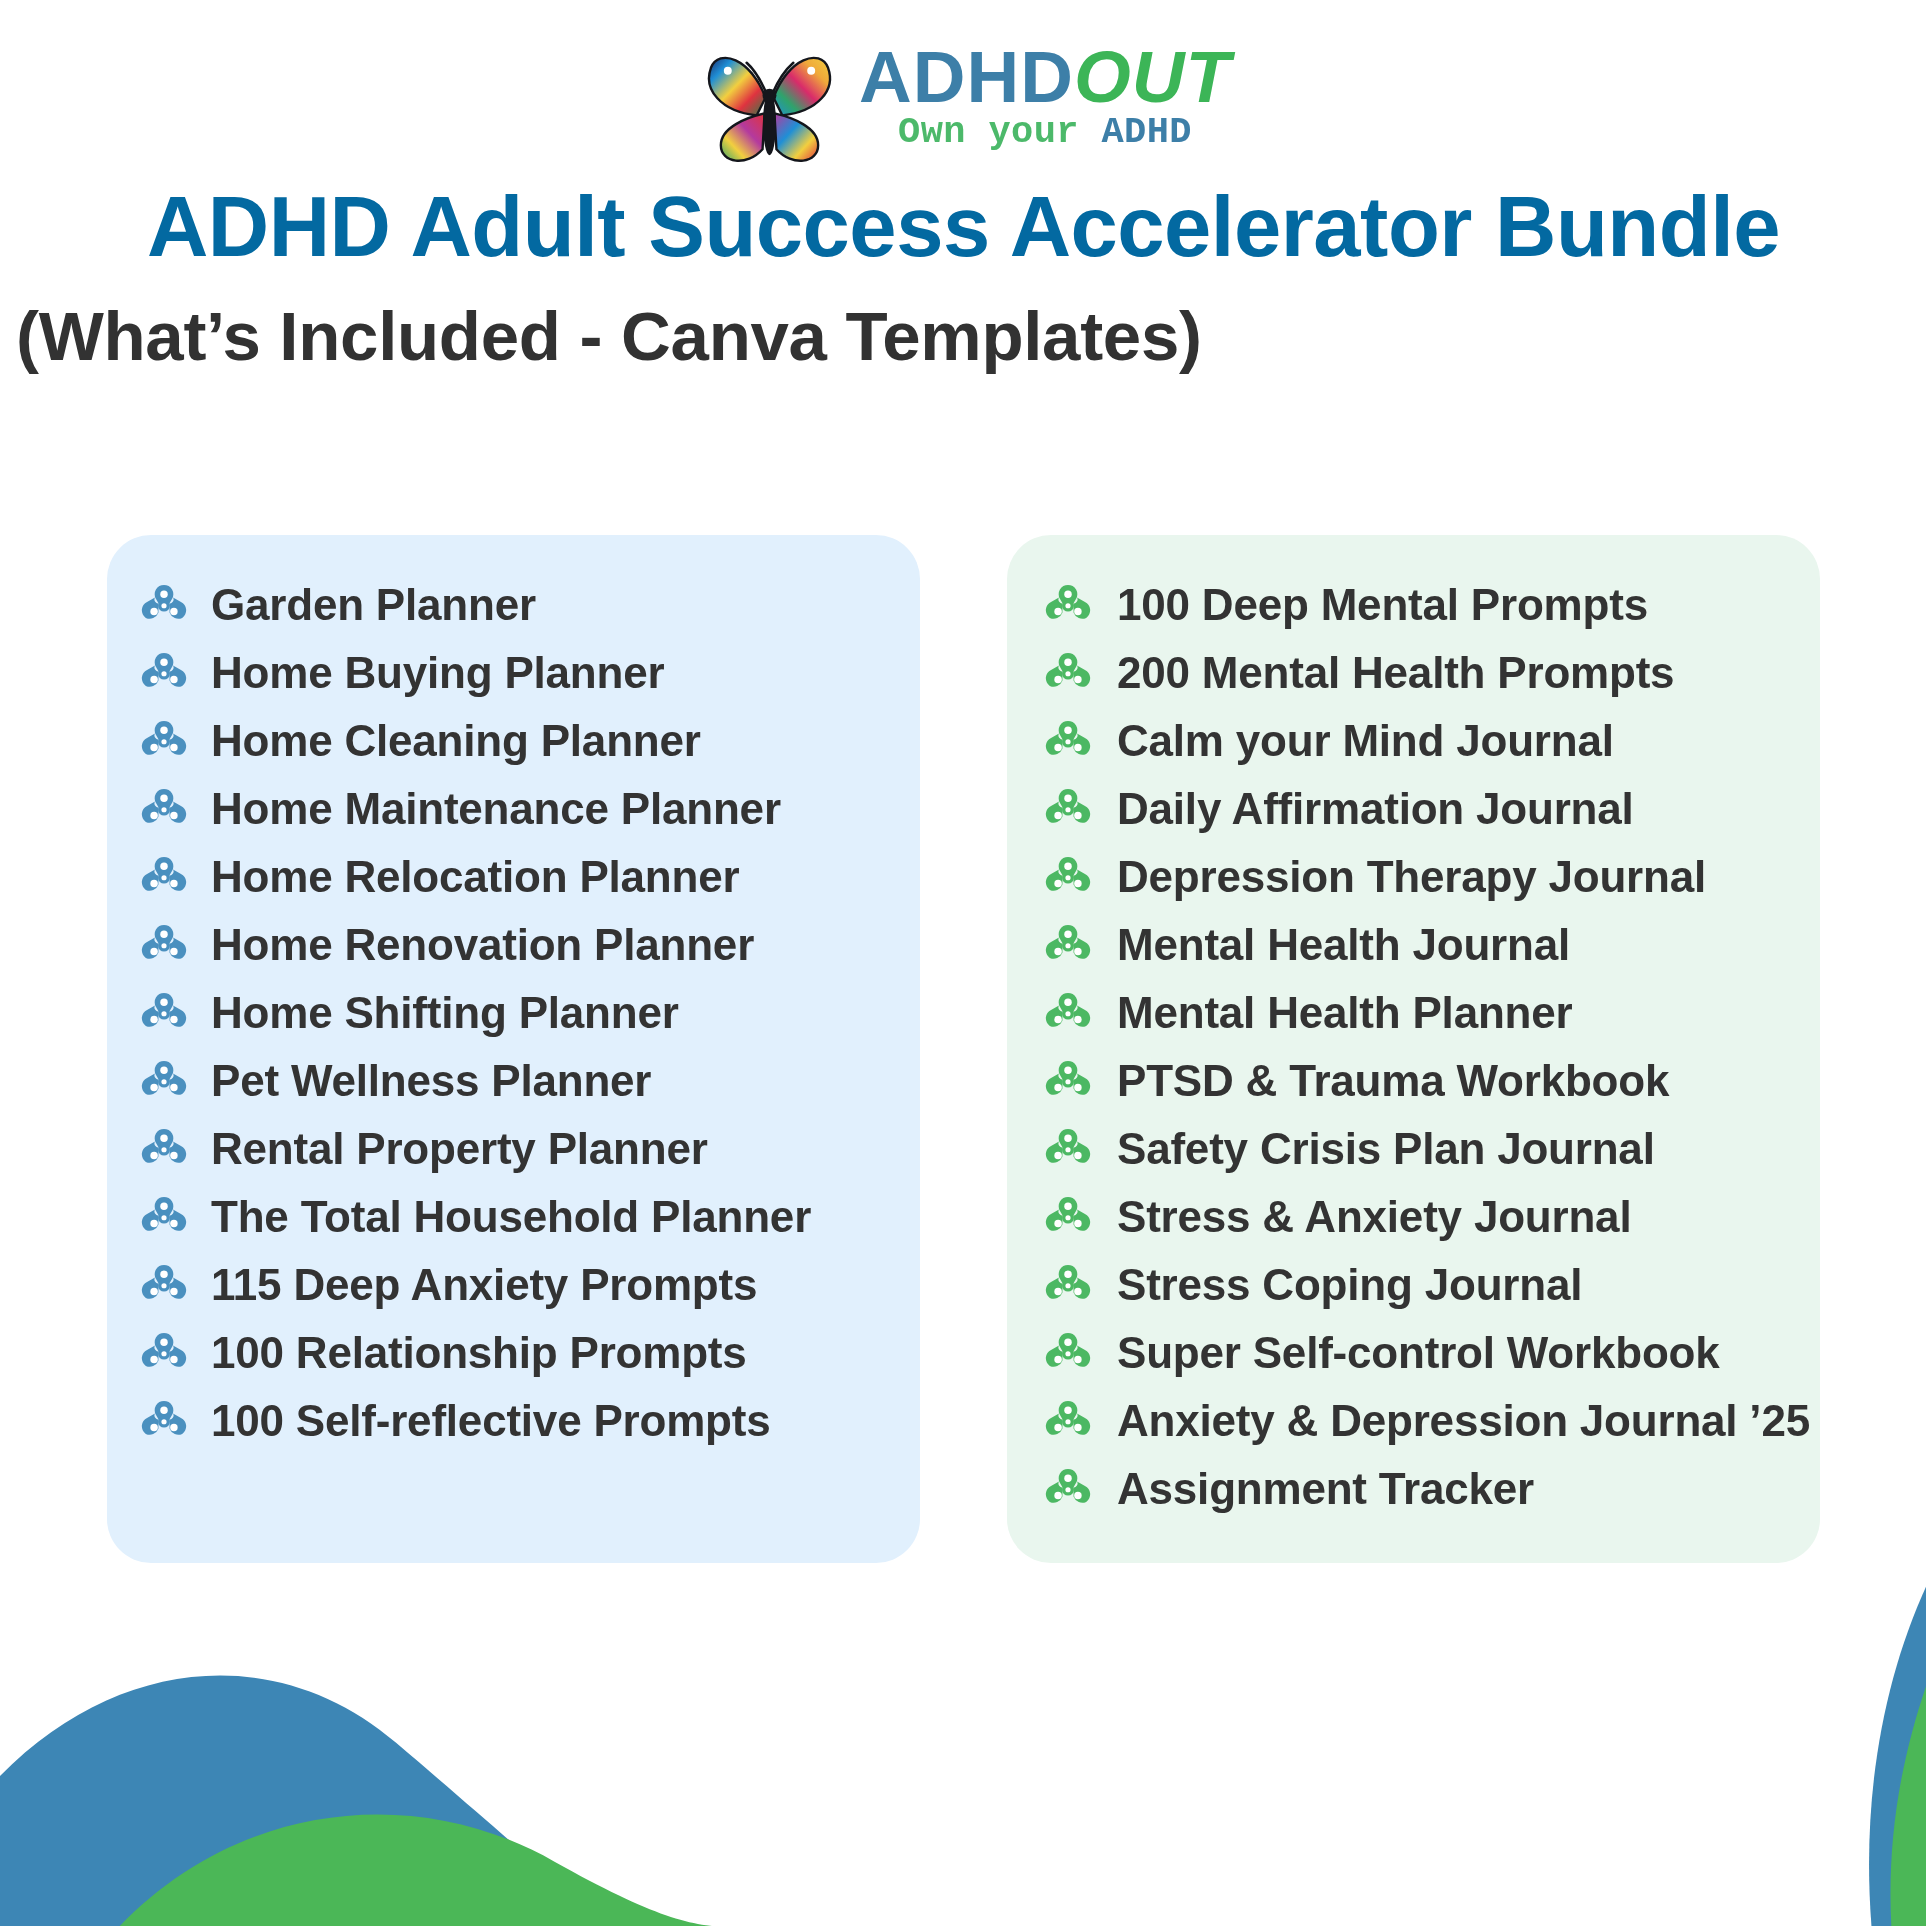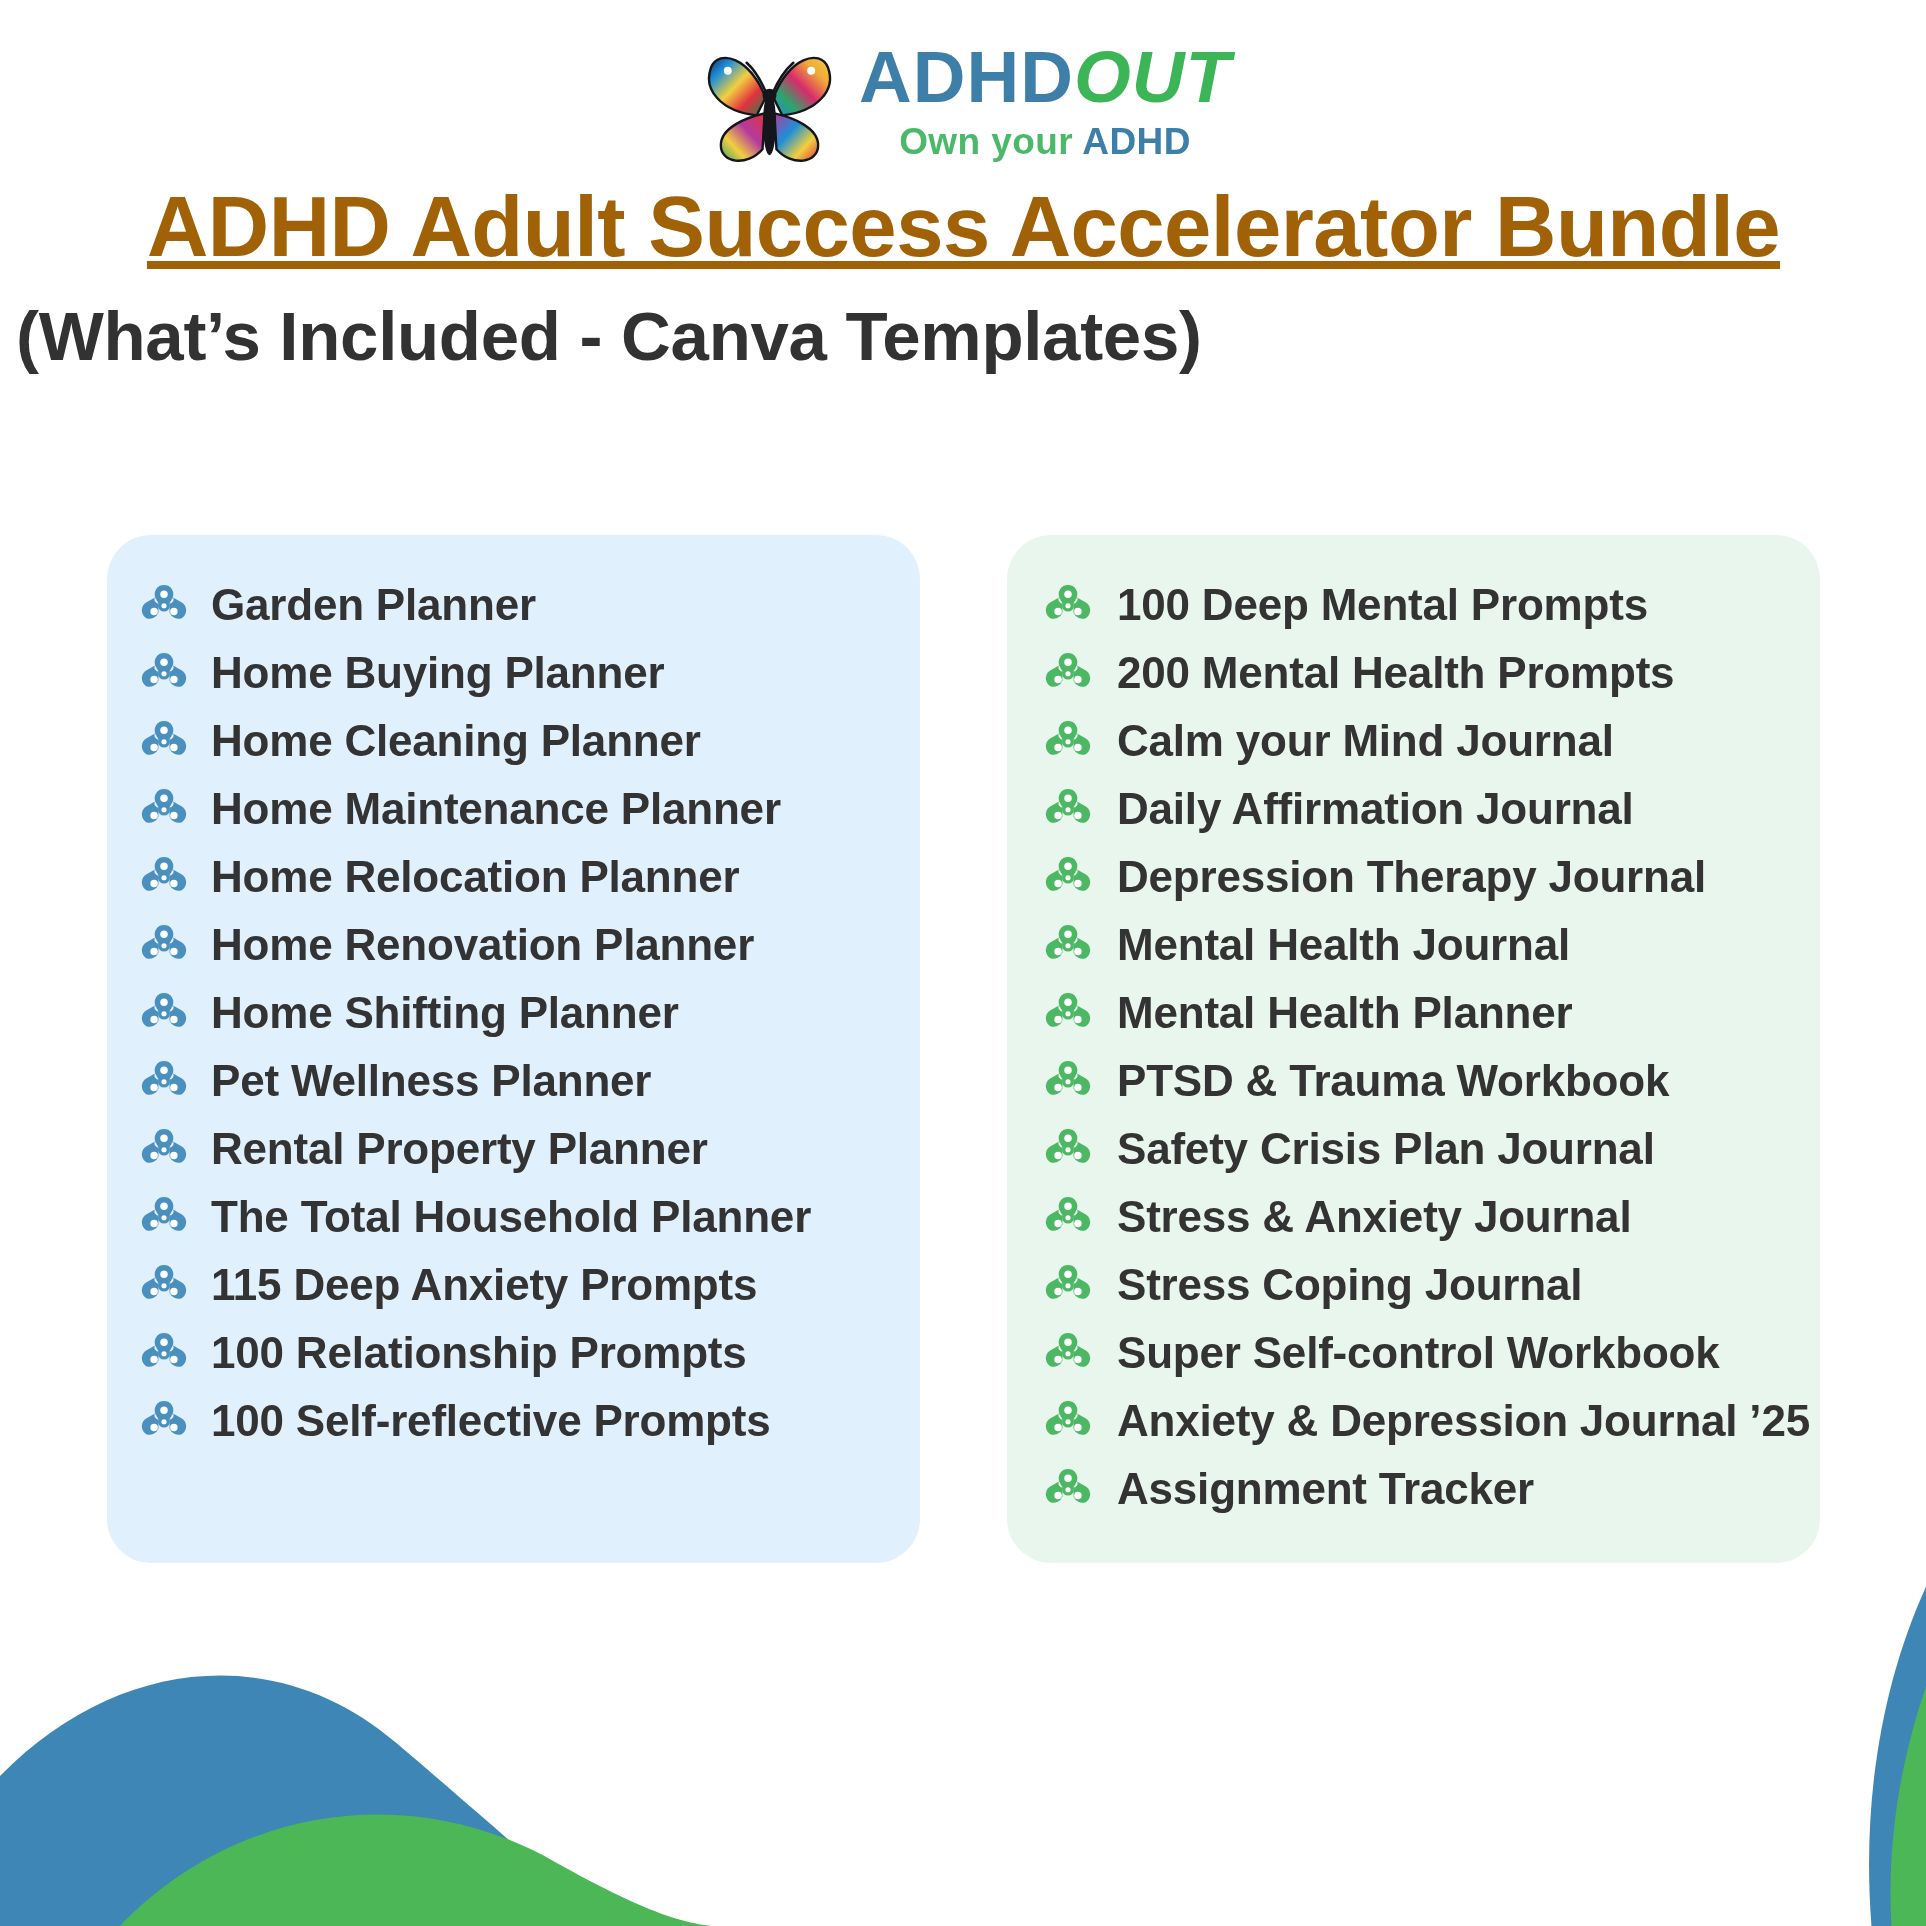--- a/index.html
+++ b/index.html
@@ -33,43 +33,43 @@
   .wordmark {
     font-size: 73px;
     font-weight: 700;
     letter-spacing: 1px;
     line-height: 0.95;
     white-space: nowrap;
   }
   .wordmark .adhd { color: #3d7fa8; }
   .wordmark .out  { color: #3cb557; font-style: italic; font-weight: 700; }
   .tagline {
-    margin-top: 10px;
+    margin-top: 0;
     font-size: 37px;
     font-weight: 700;
     letter-spacing: 0.4px;
     text-align: center;
     white-space: nowrap;
+    font-family: Liberation Mono, monospace;
   }
   .tagline .g { color: #4cb96a; }
   .tagline .b { color: #3d7fa8; }
 
   
   .title {
     position: absolute;
     top: 178px; left: 0; right: 0;
     text-align: center;
     font-size: 85px;
     font-weight: 700;
-    color: #a16207;
+    color: #0369a1;
     letter-spacing: -0.5px;
     font-stretch: condensed;
     z-index: 3;
     white-space: nowrap;
-    text-decoration: underline;
   }
   .subtitle {
     position: absolute;
     top: 297px; left: 16px; right: 0;
     text-align: left;
     font-size: 69px;
     font-weight: 700;
     color: #323232;
     letter-spacing: -0.3px;
     font-stretch: condensed;

